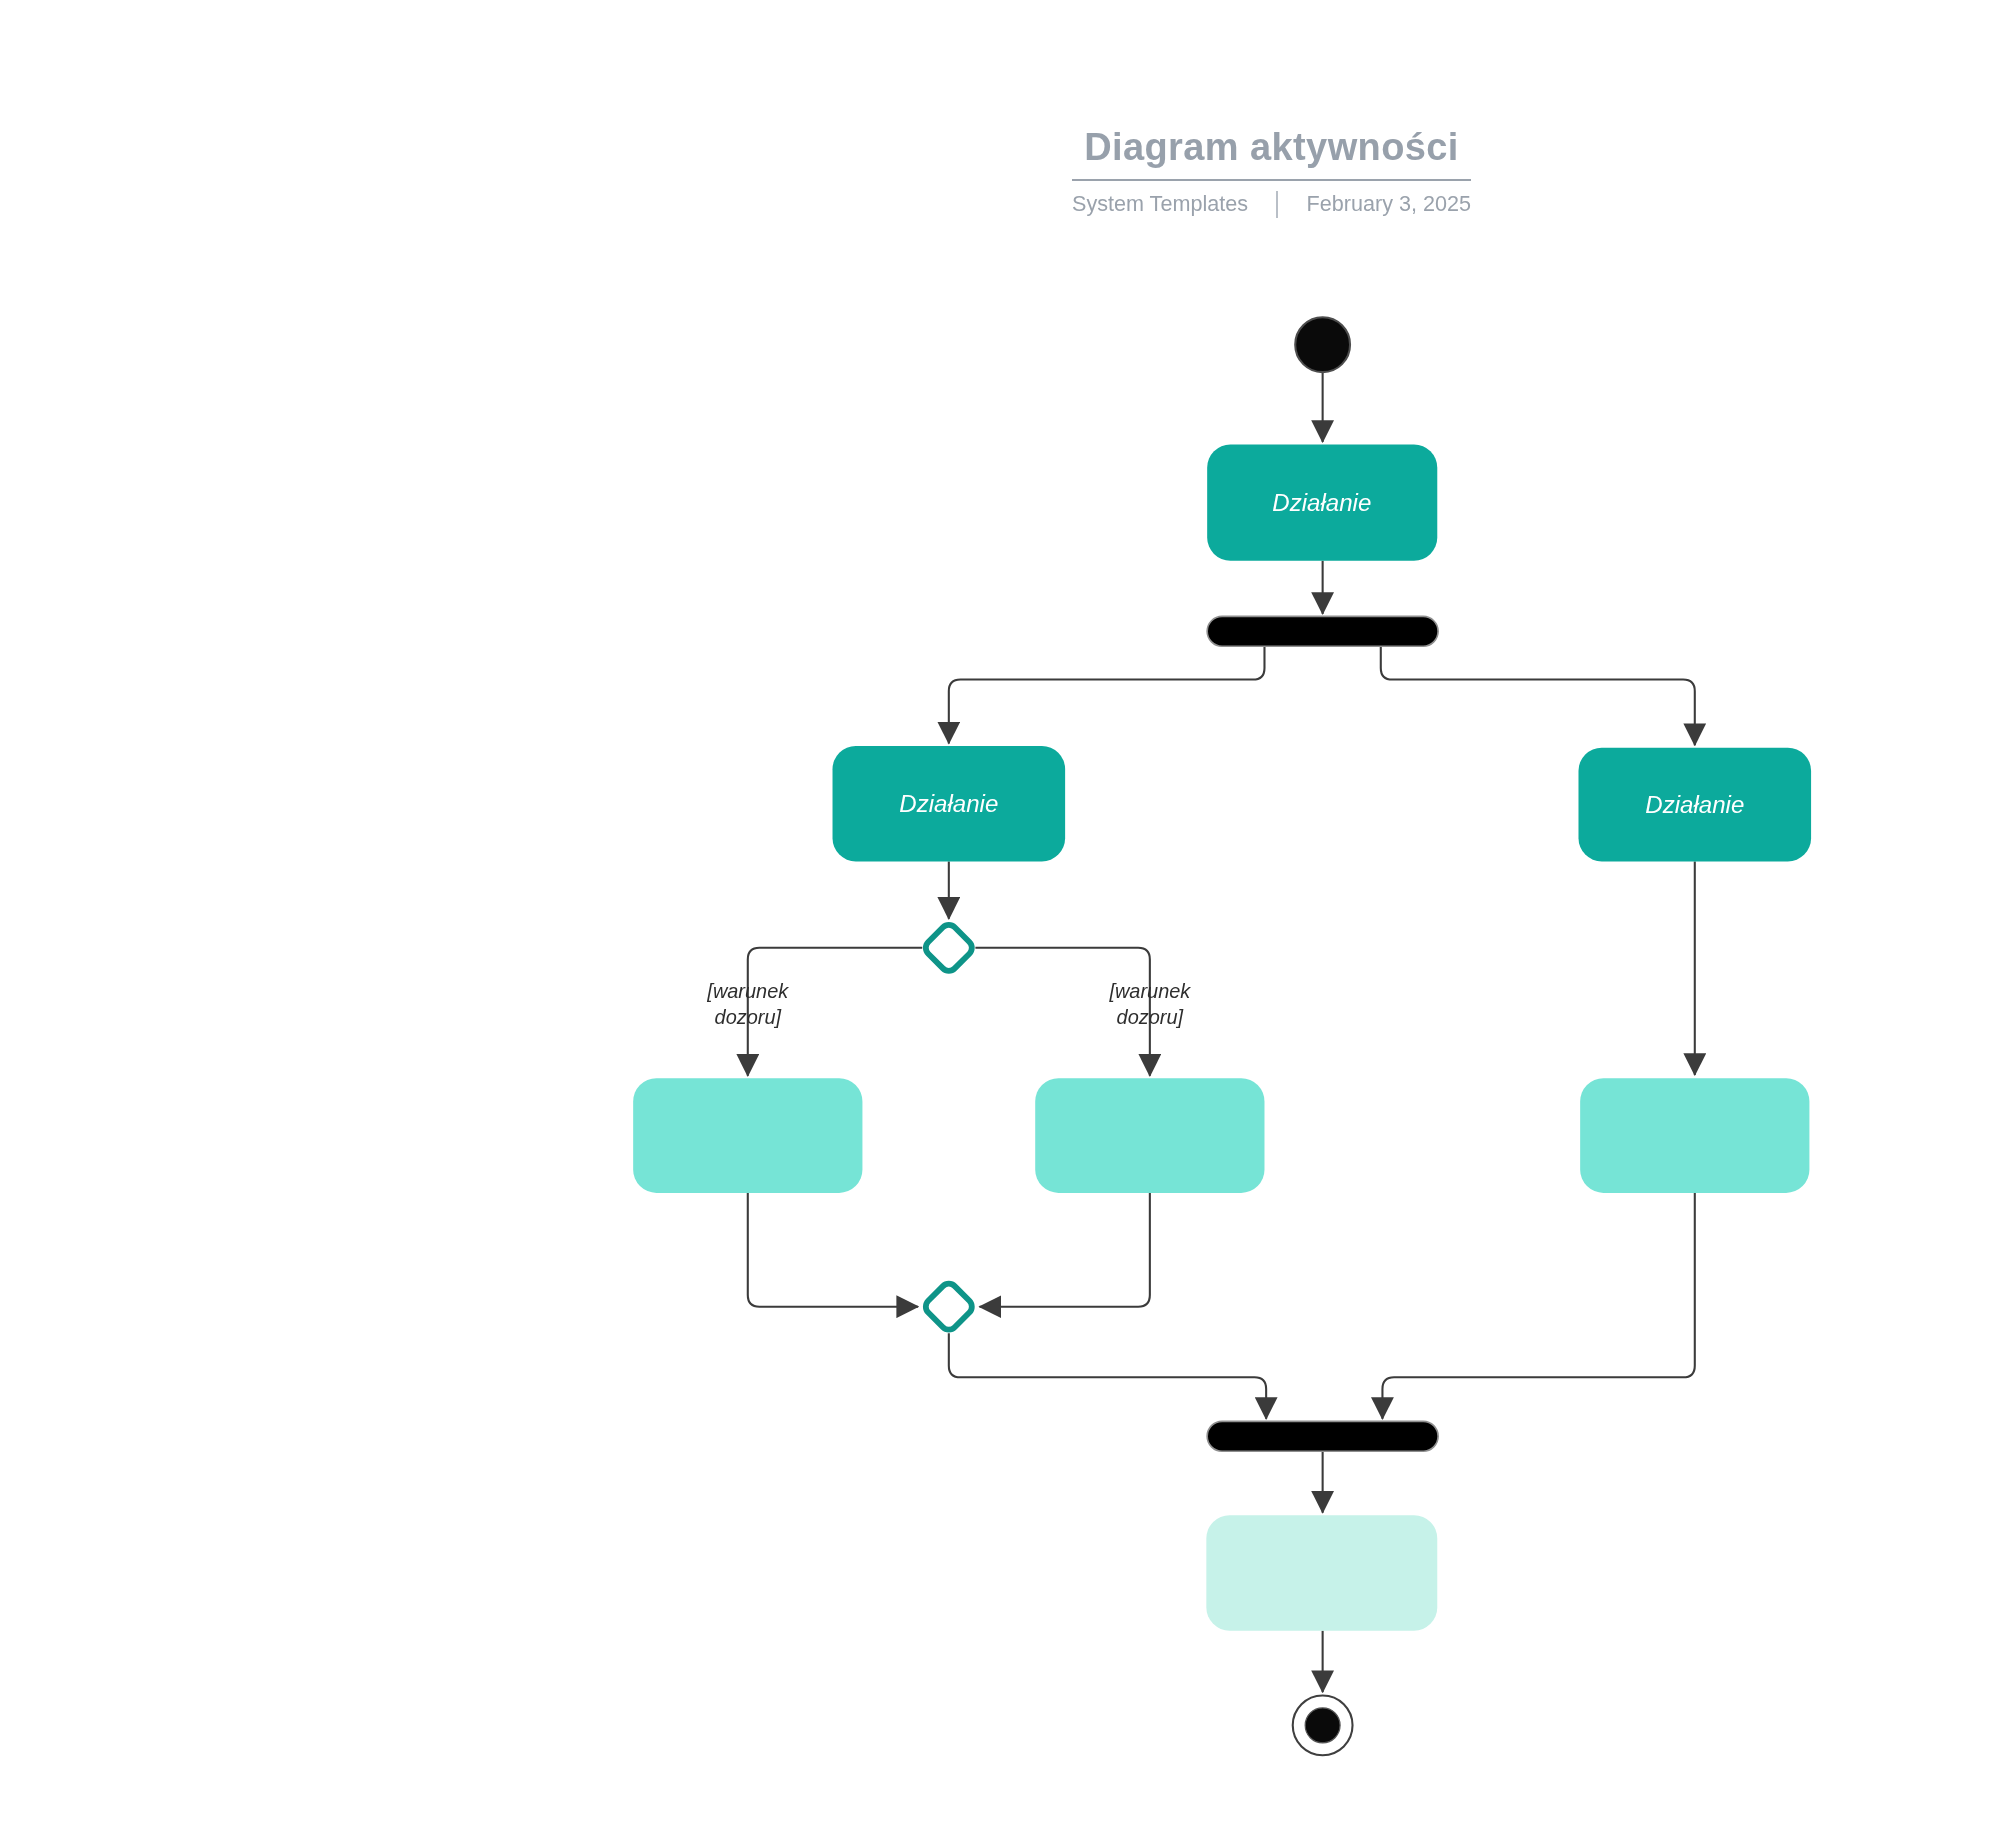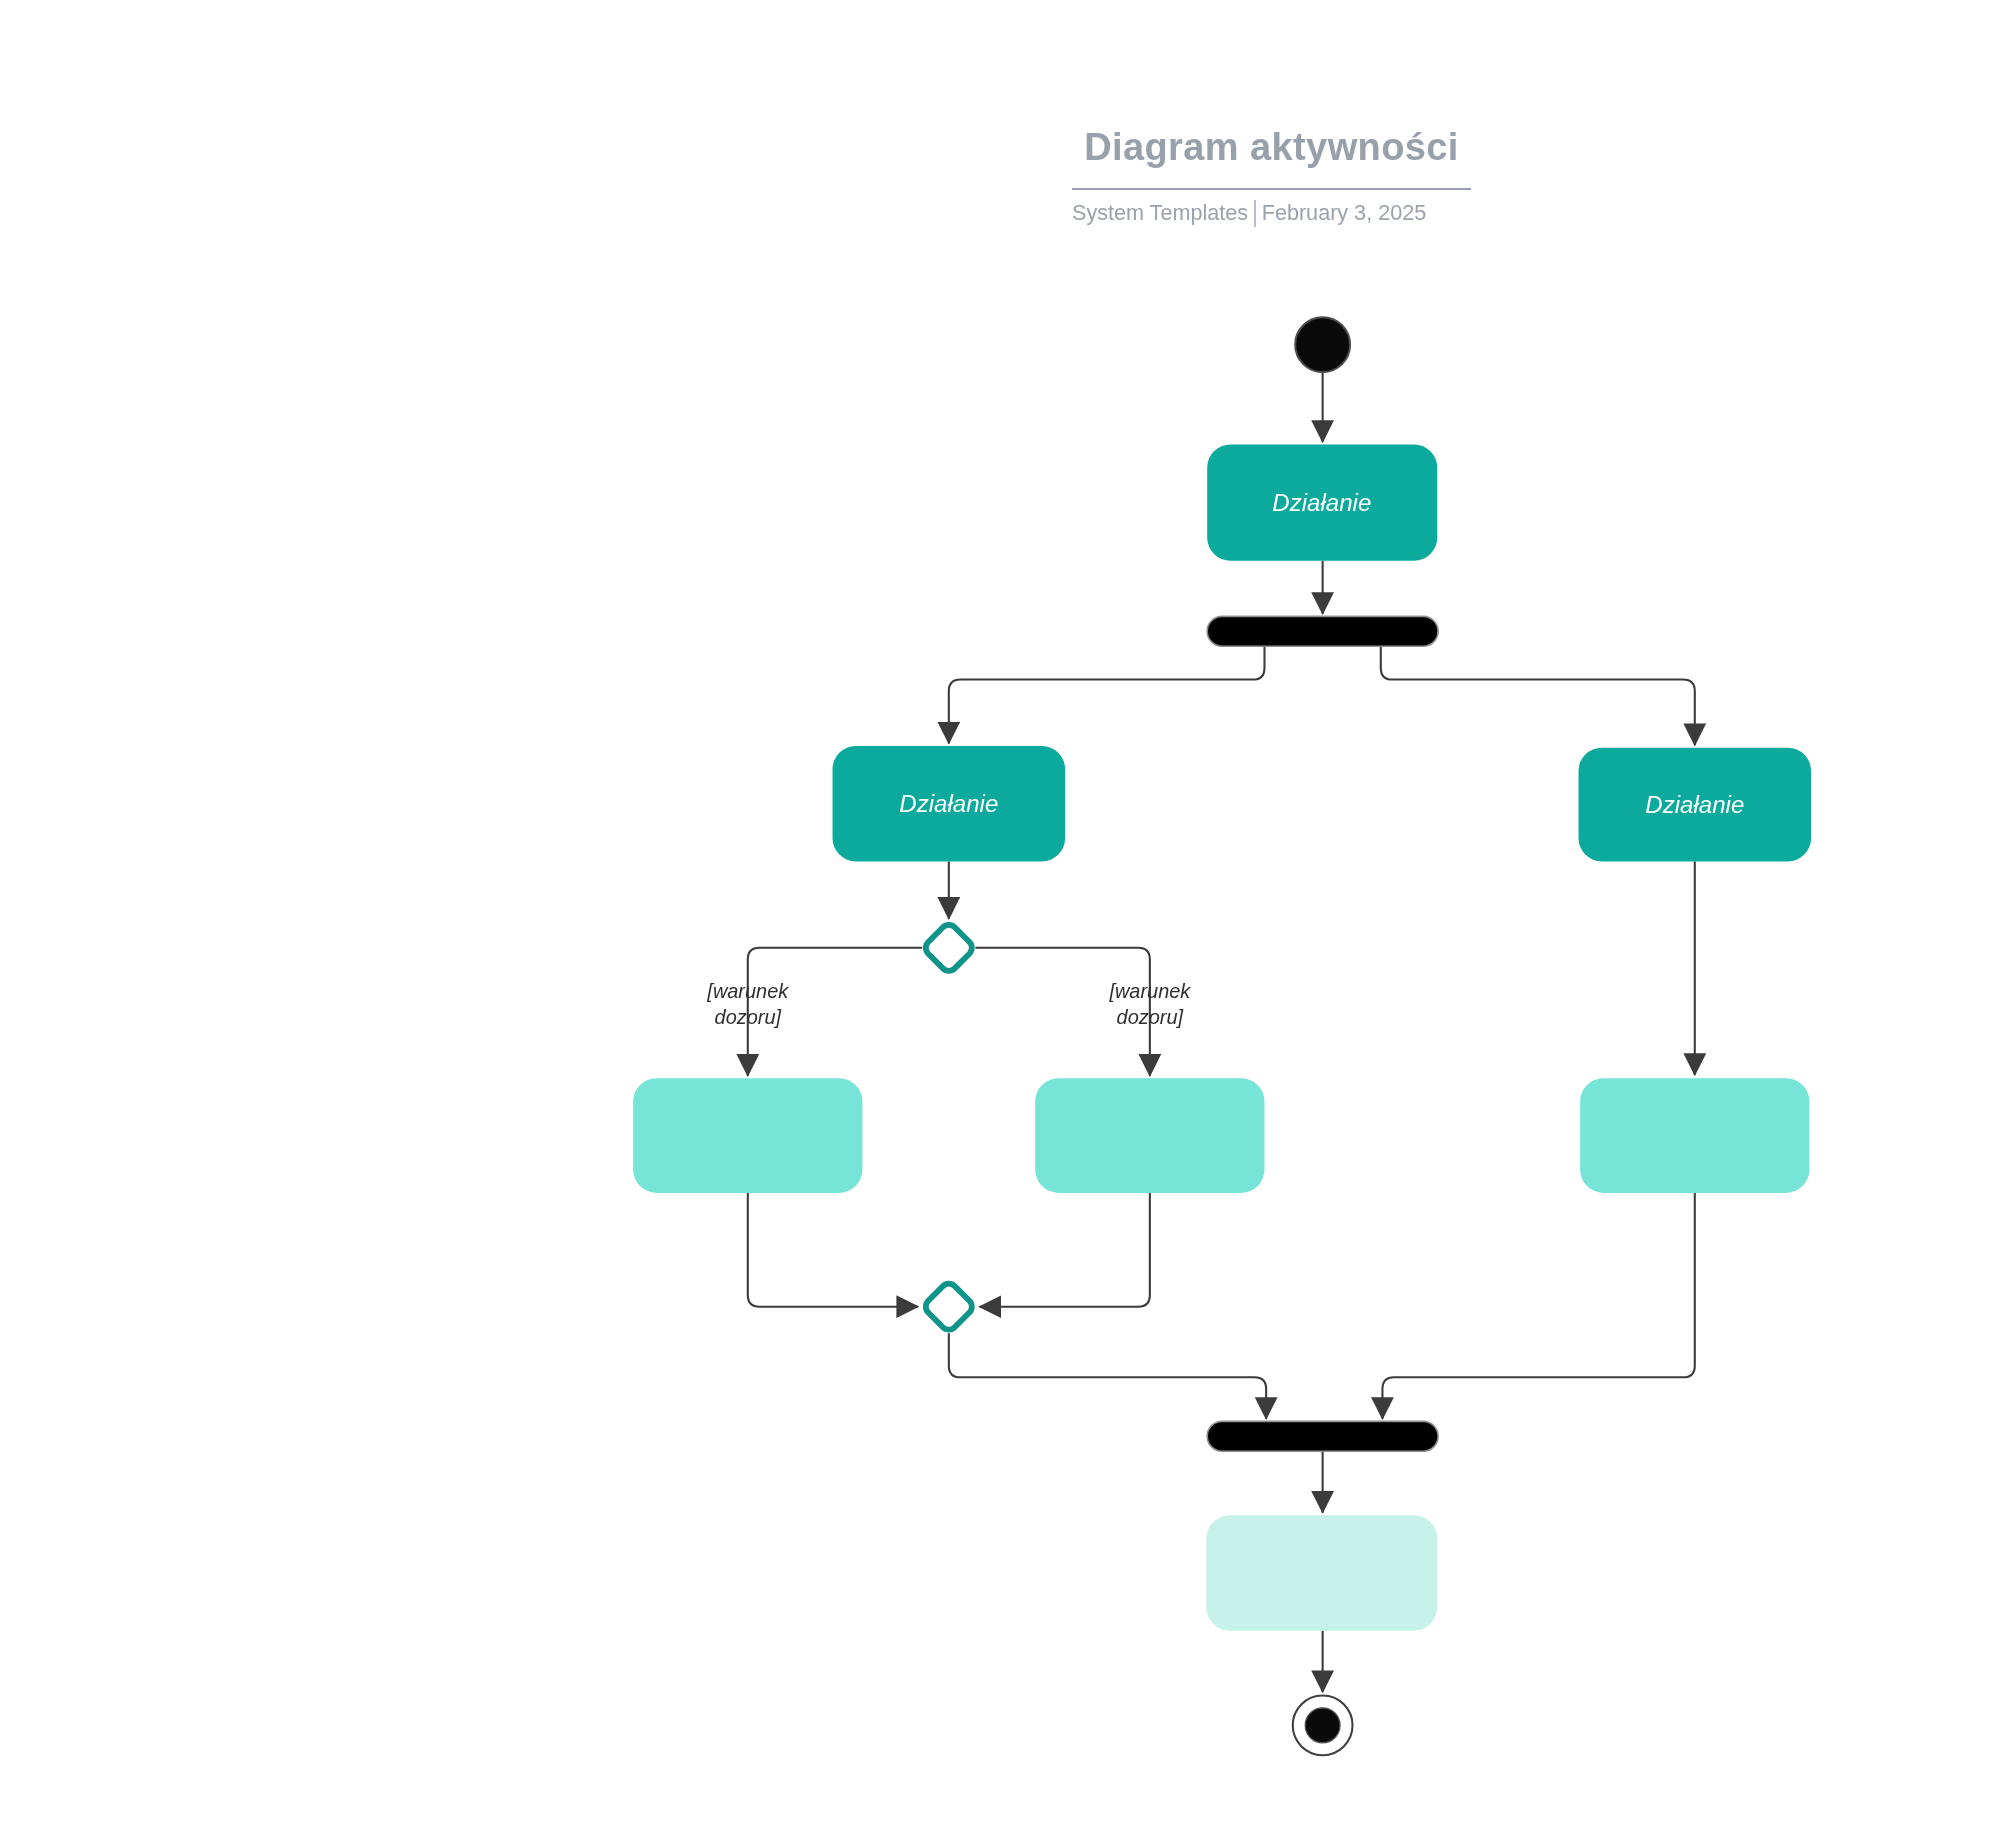--- a/index.html
+++ b/index.html
@@ -22,28 +22,28 @@
     left: 1072px;
     top: 126px;
     width: 399px;
     text-align: center;
   }
   .header .title {
     font-size: 38px;
     font-weight: bold;
     color: #97a0ab;
     margin: 0;
-    padding-bottom: 19px;
+    padding-bottom: 10px;
     border-bottom: 2.5px solid #9aa2ac;
     letter-spacing: 0.4px;
   }
   .header .subtitle-row {
     margin-top: 10px;
     display: flex;
-    justify-content: flex-start;
+    justify-content: space-between;
     align-items: center;
     gap: 6px;
     font-size: 21.6px;
     color: #9aa2ac;
   }
   .header .subtitle-divider {
     width: 1.7px;
     height: 26.6px;
     background: #b9bfc7;
   }

